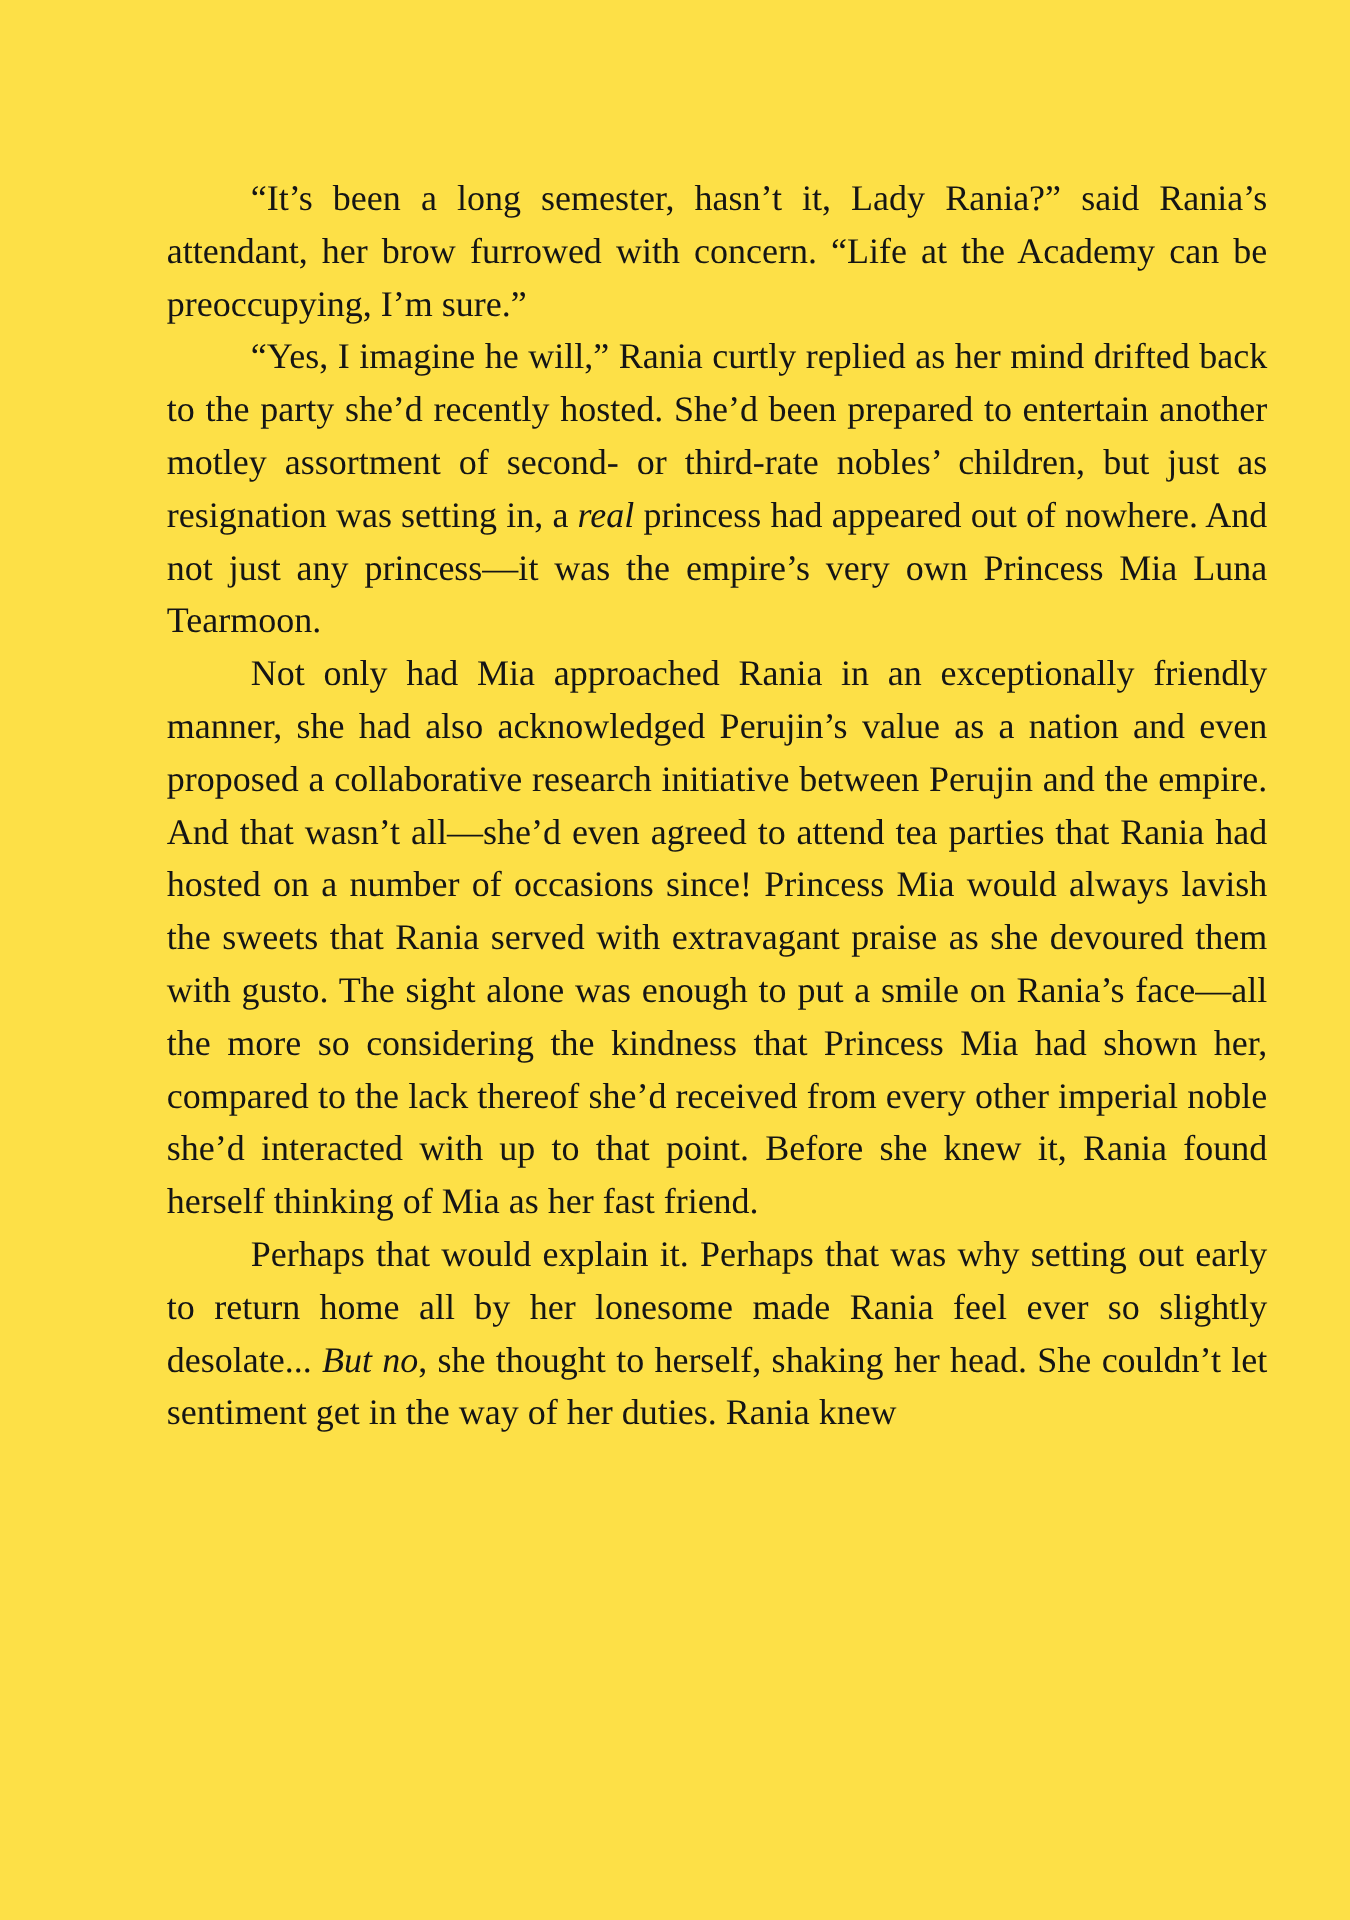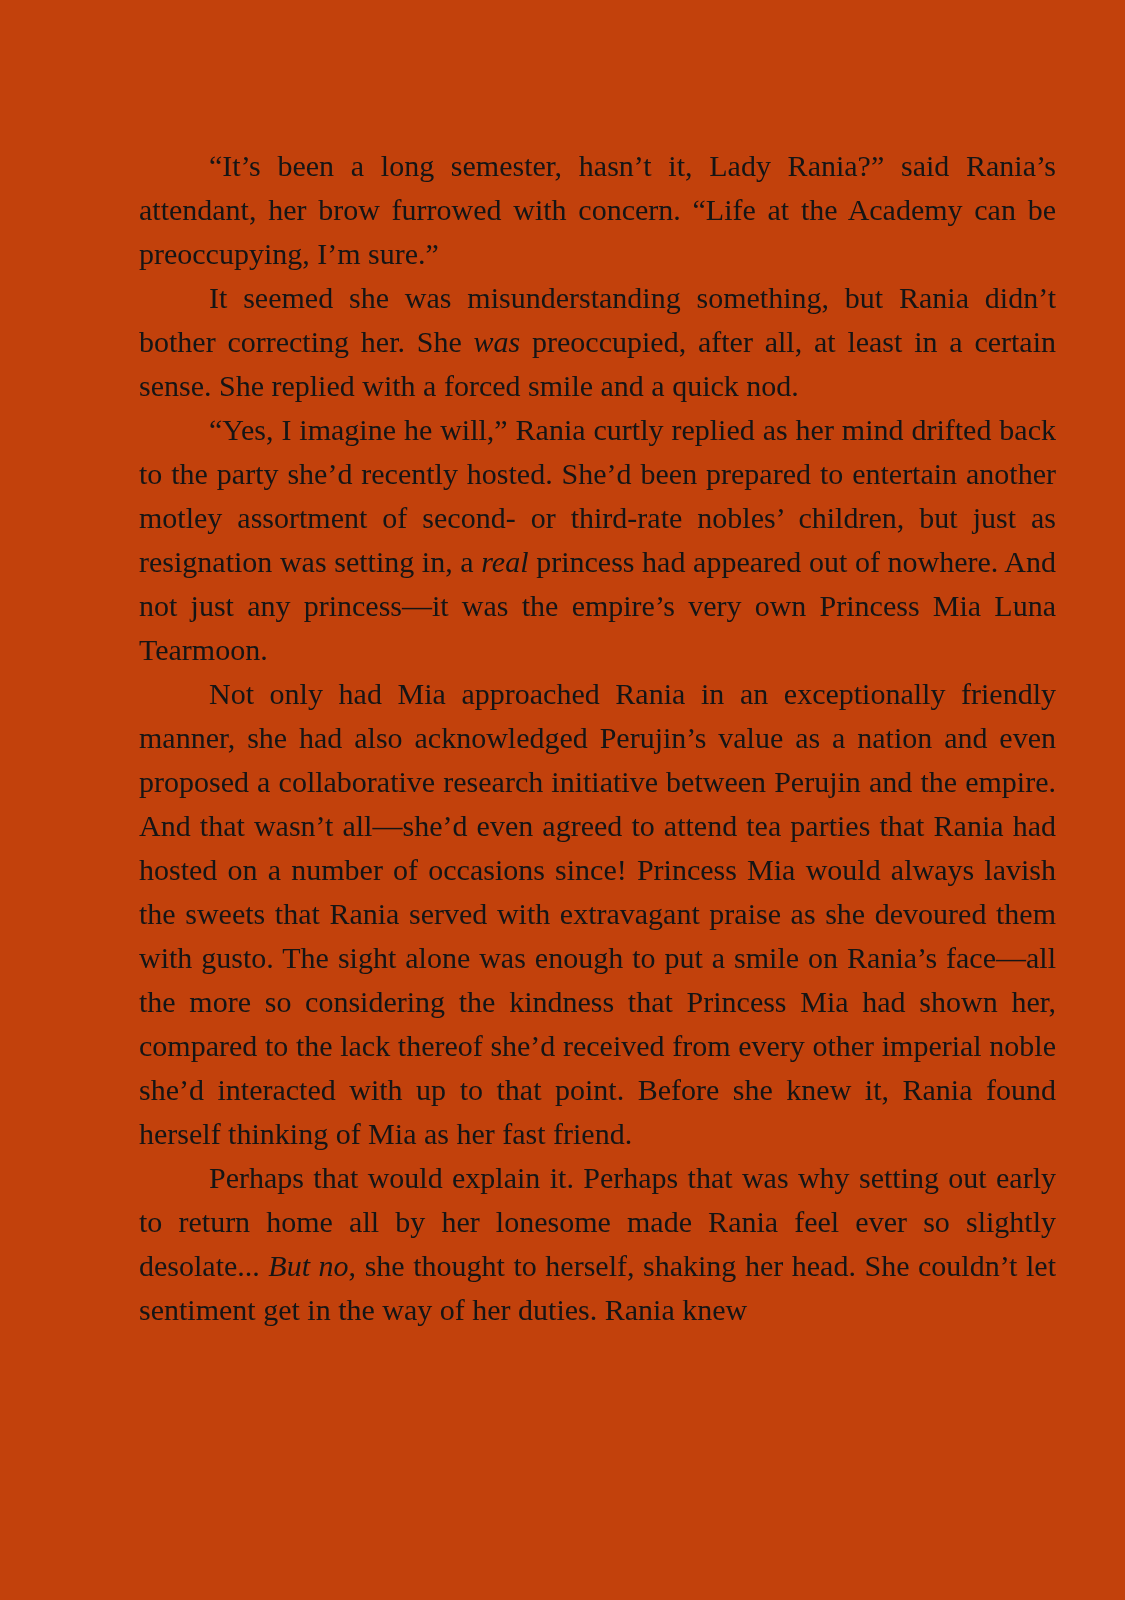--- a/index.html
+++ b/index.html
@@ -10,21 +10,21 @@
     width: 1125px;
     height: 1600px;
     position: relative;
     overflow: hidden;
     background: #ffffff;
     font-family: "Liberation Serif", serif;
   }
   .page {
     position: absolute;
     inset: 0;
-    background: #c2410c;
+    background: #fde047;
   }
   .text-block {
     position: absolute;
     left: 139px;
     top: 144px;
     width: 917px;
     color: #151515;
     font-size: 30px;
     line-height: 44px;
     text-align: justify;
@@ -38,18 +38,17 @@
   .para em {
     font-style: italic;
   }
 </style>
 </head>
 <body style="background: rgb(255, 255, 255);">
 
 <div class="page">
   <div class="text-block" style="color: rgb(21, 21, 21);">
       <p class="para"><span>“It’s been a long semester, hasn’t it, Lady Rania?” said Rania’s attendant, her brow furrowed with concern. “Life at the Academy can be preoccupying, I’m sure.”</span></p>
-      <p class="para"><span>It seemed she was misunderstanding something, but Rania didn’t bother correcting her. She </span><em>was</em><span> preoccupied, after all, at least in a certain sense. She replied with a forced smile and a quick nod.</span></p>
       <p class="para"><span>“Yes, I imagine he will,” Rania curtly replied as her mind drifted back to the party she’d recently hosted. She’d been prepared to entertain another motley assortment of second- or third-rate nobles’ children, but just as resignation was setting in, a </span><em>real</em><span> princess had appeared out of nowhere. And not just any princess—it was the empire’s very own Princess Mia Luna Tearmoon.</span></p>
       <p class="para"><span>Not only had Mia approached Rania in an exceptionally friendly manner, she had also acknowledged Perujin’s value as a nation and even proposed a collaborative research initiative between Perujin and the empire. And that wasn’t all—she’d even agreed to attend tea parties that Rania had hosted on a number of occasions since! Princess Mia would always lavish the sweets that Rania served with extravagant praise as she devoured them with gusto. The sight alone was enough to put a smile on Rania’s face—all the more so considering the kindness that Princess Mia had shown her, compared to the lack thereof she’d received from every other imperial noble she’d interacted with up to that point. Before she knew it, Rania found herself thinking of Mia as her fast friend.</span></p>
       <p class="para"><span>Perhaps that would explain it. Perhaps that was why setting out early to return home all by her lonesome made Rania feel ever so slightly desolate... </span><em>But no</em><span>, she thought to herself, shaking her head. She couldn’t let sentiment get in the way of her duties. Rania knew</span></p>
     </div>
 </div>
 
 </body></html>

